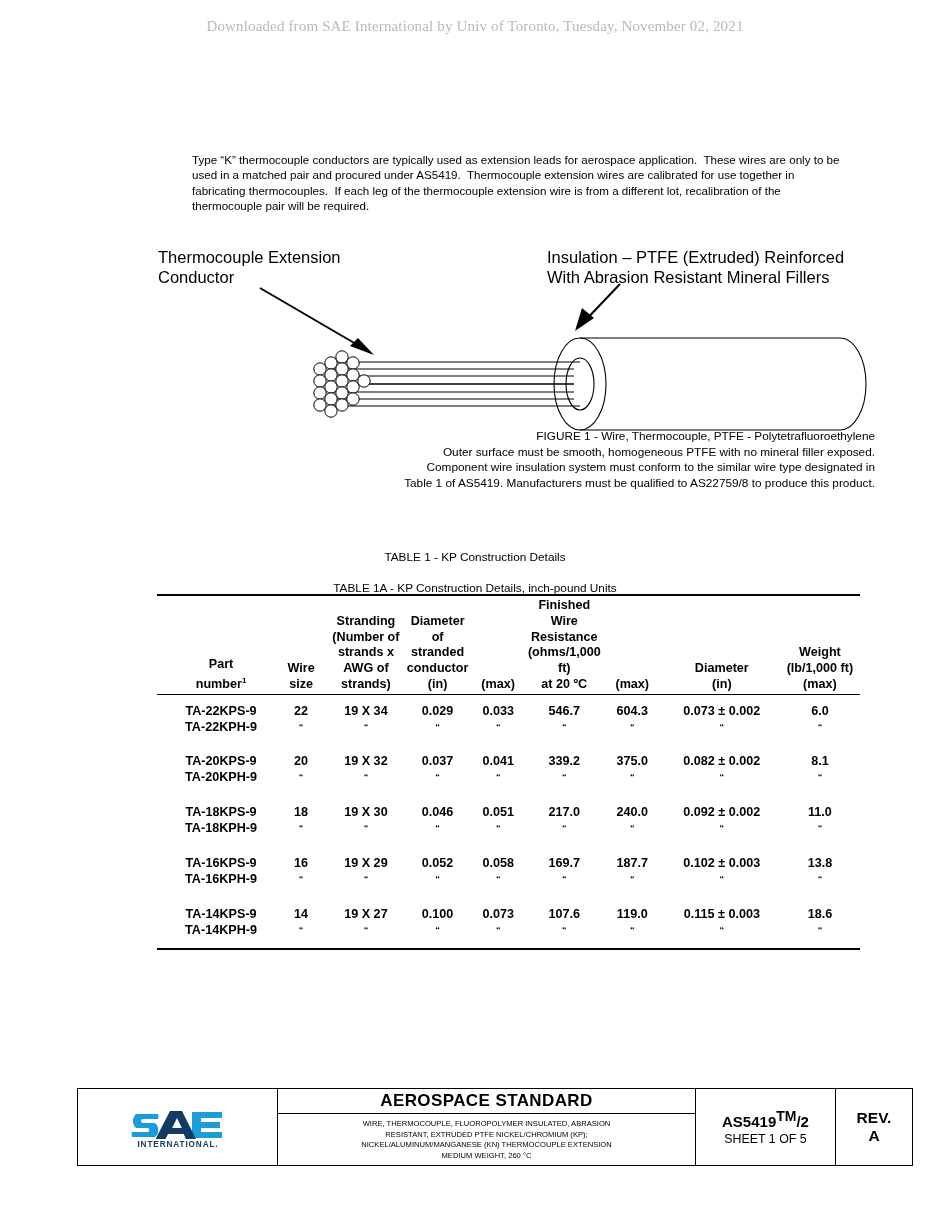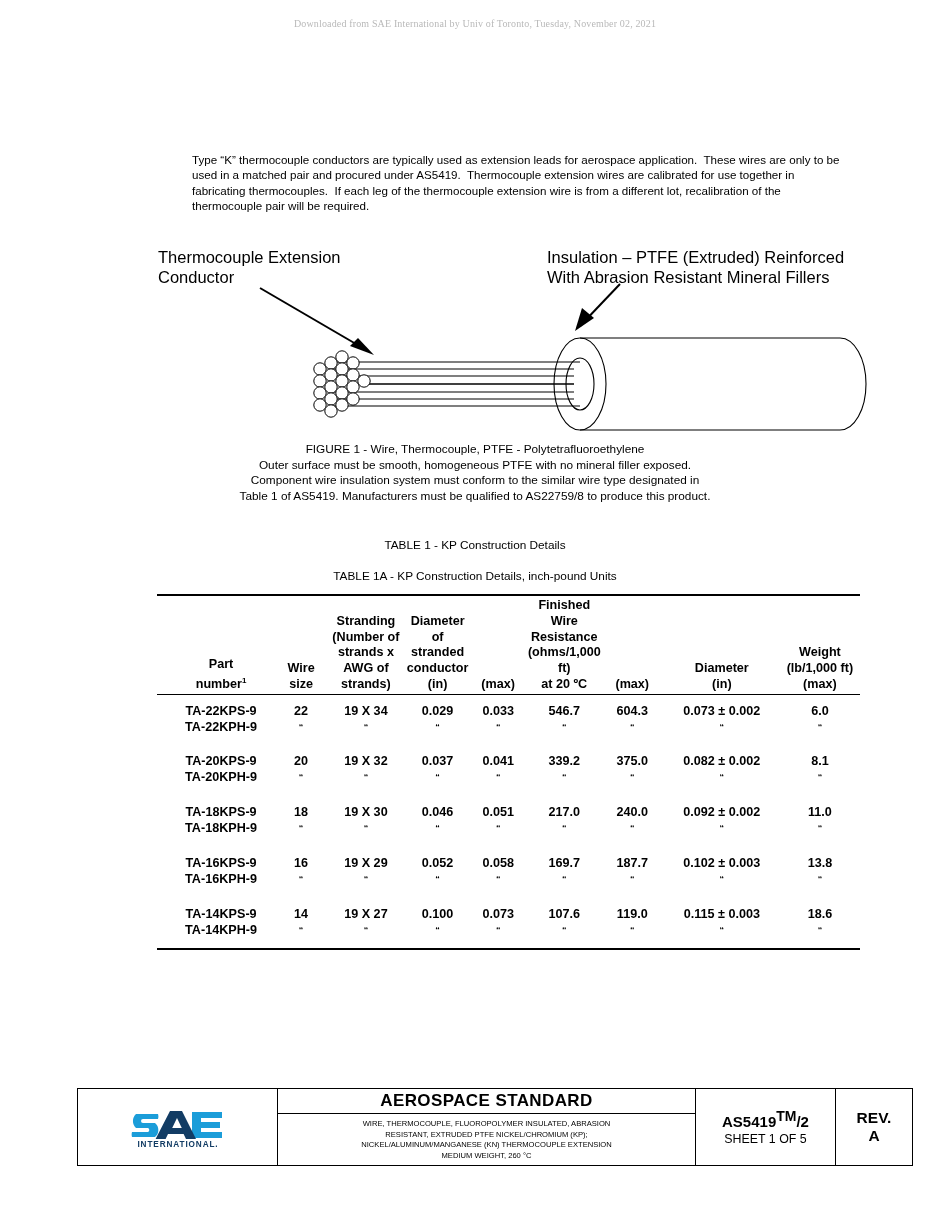--- a/index.html
+++ b/index.html
@@ -17,21 +17,21 @@
   }
 
   
   .watermark {
     position: absolute;
     top: 18px;
     left: 0;
     width: 950px;
     text-align: center;
     font-family: "Liberation Serif", serif;
-    font-size: 10px;
+    font-size: 15px;
     color: #b9b9b9;
     letter-spacing: 0.15px;
     white-space: nowrap;
   }
 
   
   .intro {
     position: absolute;
     top: 152px;
     left: 192px;
@@ -60,34 +60,34 @@
     width: 730px;
     height: 170px;
   }
 
   
   .fig-caption {
     position: absolute;
     top: 429px;
     left: 75px;
     width: 800px;
-    text-align: center;
+    text-align: right;
     font-size: 11.8px;
     line-height: 15.6px;
     white-space: pre-line;
-    margin-top: 13px;
   }
 
   
   .table-title {
     position: absolute;
     left: 75px;
     width: 800px;
     text-align: center;
     font-size: 11.8px;
+    margin-top: 12px;
   }
   #table-title-main { top: 538px; }
   #table-title-sub  { top: 569px; }
 
   
   #construction-table {
     position: absolute;
     top: 594px;
     left: 157px;
     width: 703px;

